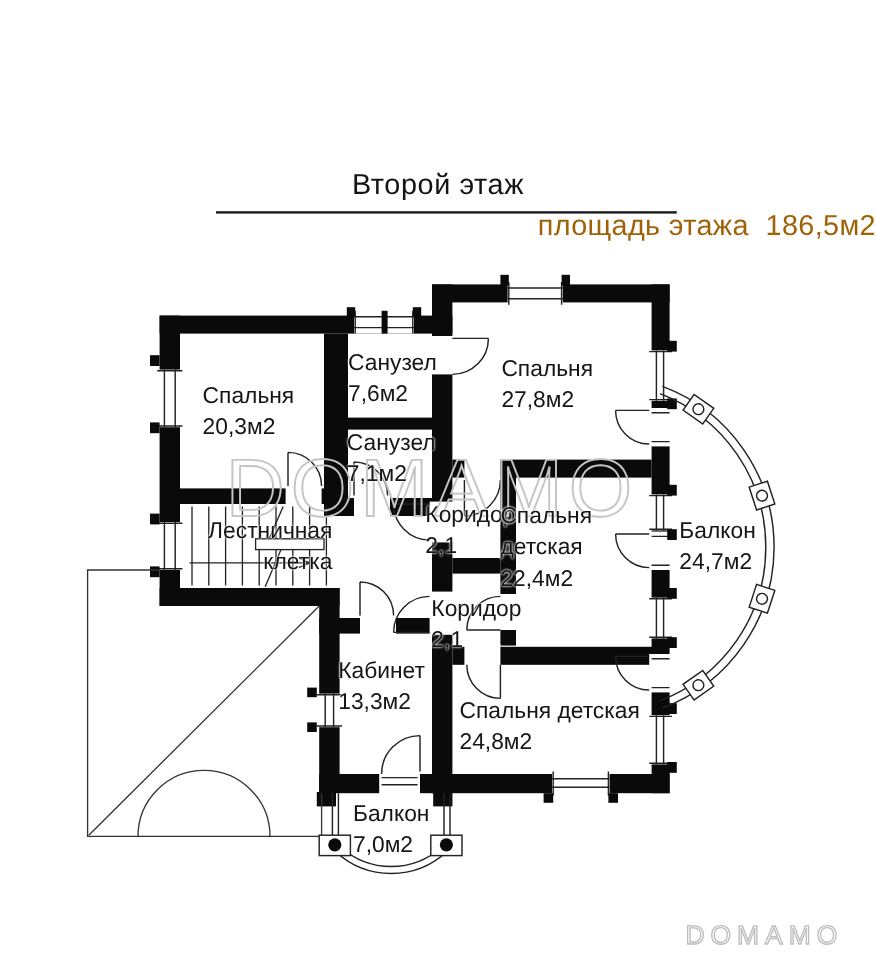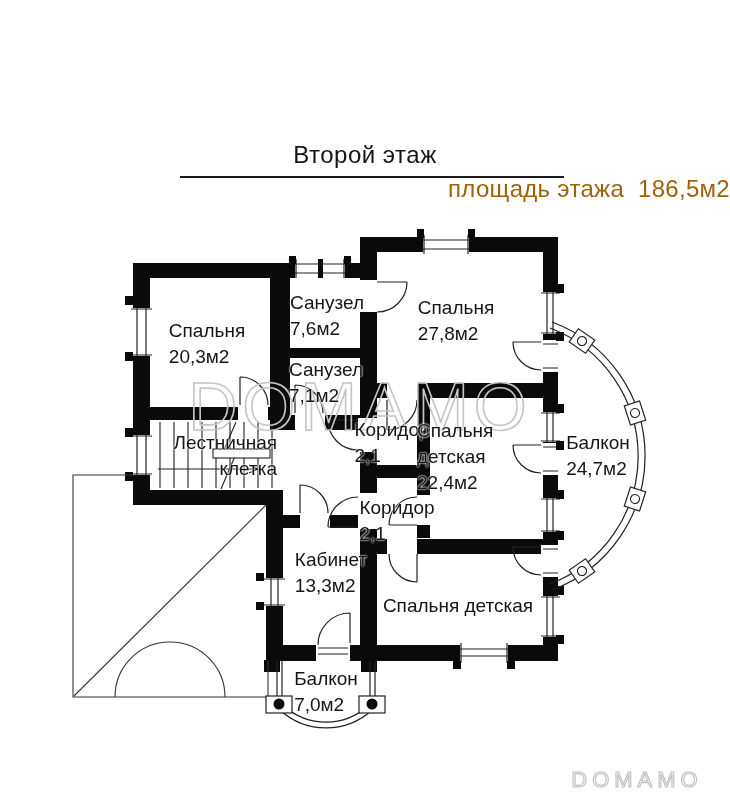--- a/index.html
+++ b/index.html
@@ -235,27 +235,28 @@
   <div class="rlabel stairwrap" style="left:155px;top:456px">
     <span>Лестничная клетка</span>
   </div>
 
 
   <div class="rlabel" style="left:397px;top:521px">
     <span>Коридор</span>
     <span>2,1</span>
   </div>
 
-  <div class="rlabel" style="left:331px;top:573px">
+  <div class="rlabel" style="left:318px;top:573px">
     <span>Кабинет</span>
     <span>13,3м2</span>
   </div>
 
   <div class="rlabel" style="left:458px;top:606px">
     <span>Спальня детская</span>
+    <span>24,8м2</span>
   </div>
 
   <div class="rlabel" style="left:326px;top:692px">
     <span>Балкон</span>
     <span>7,0м2</span>
   </div>
 
 </div>
 
 </body></html>

